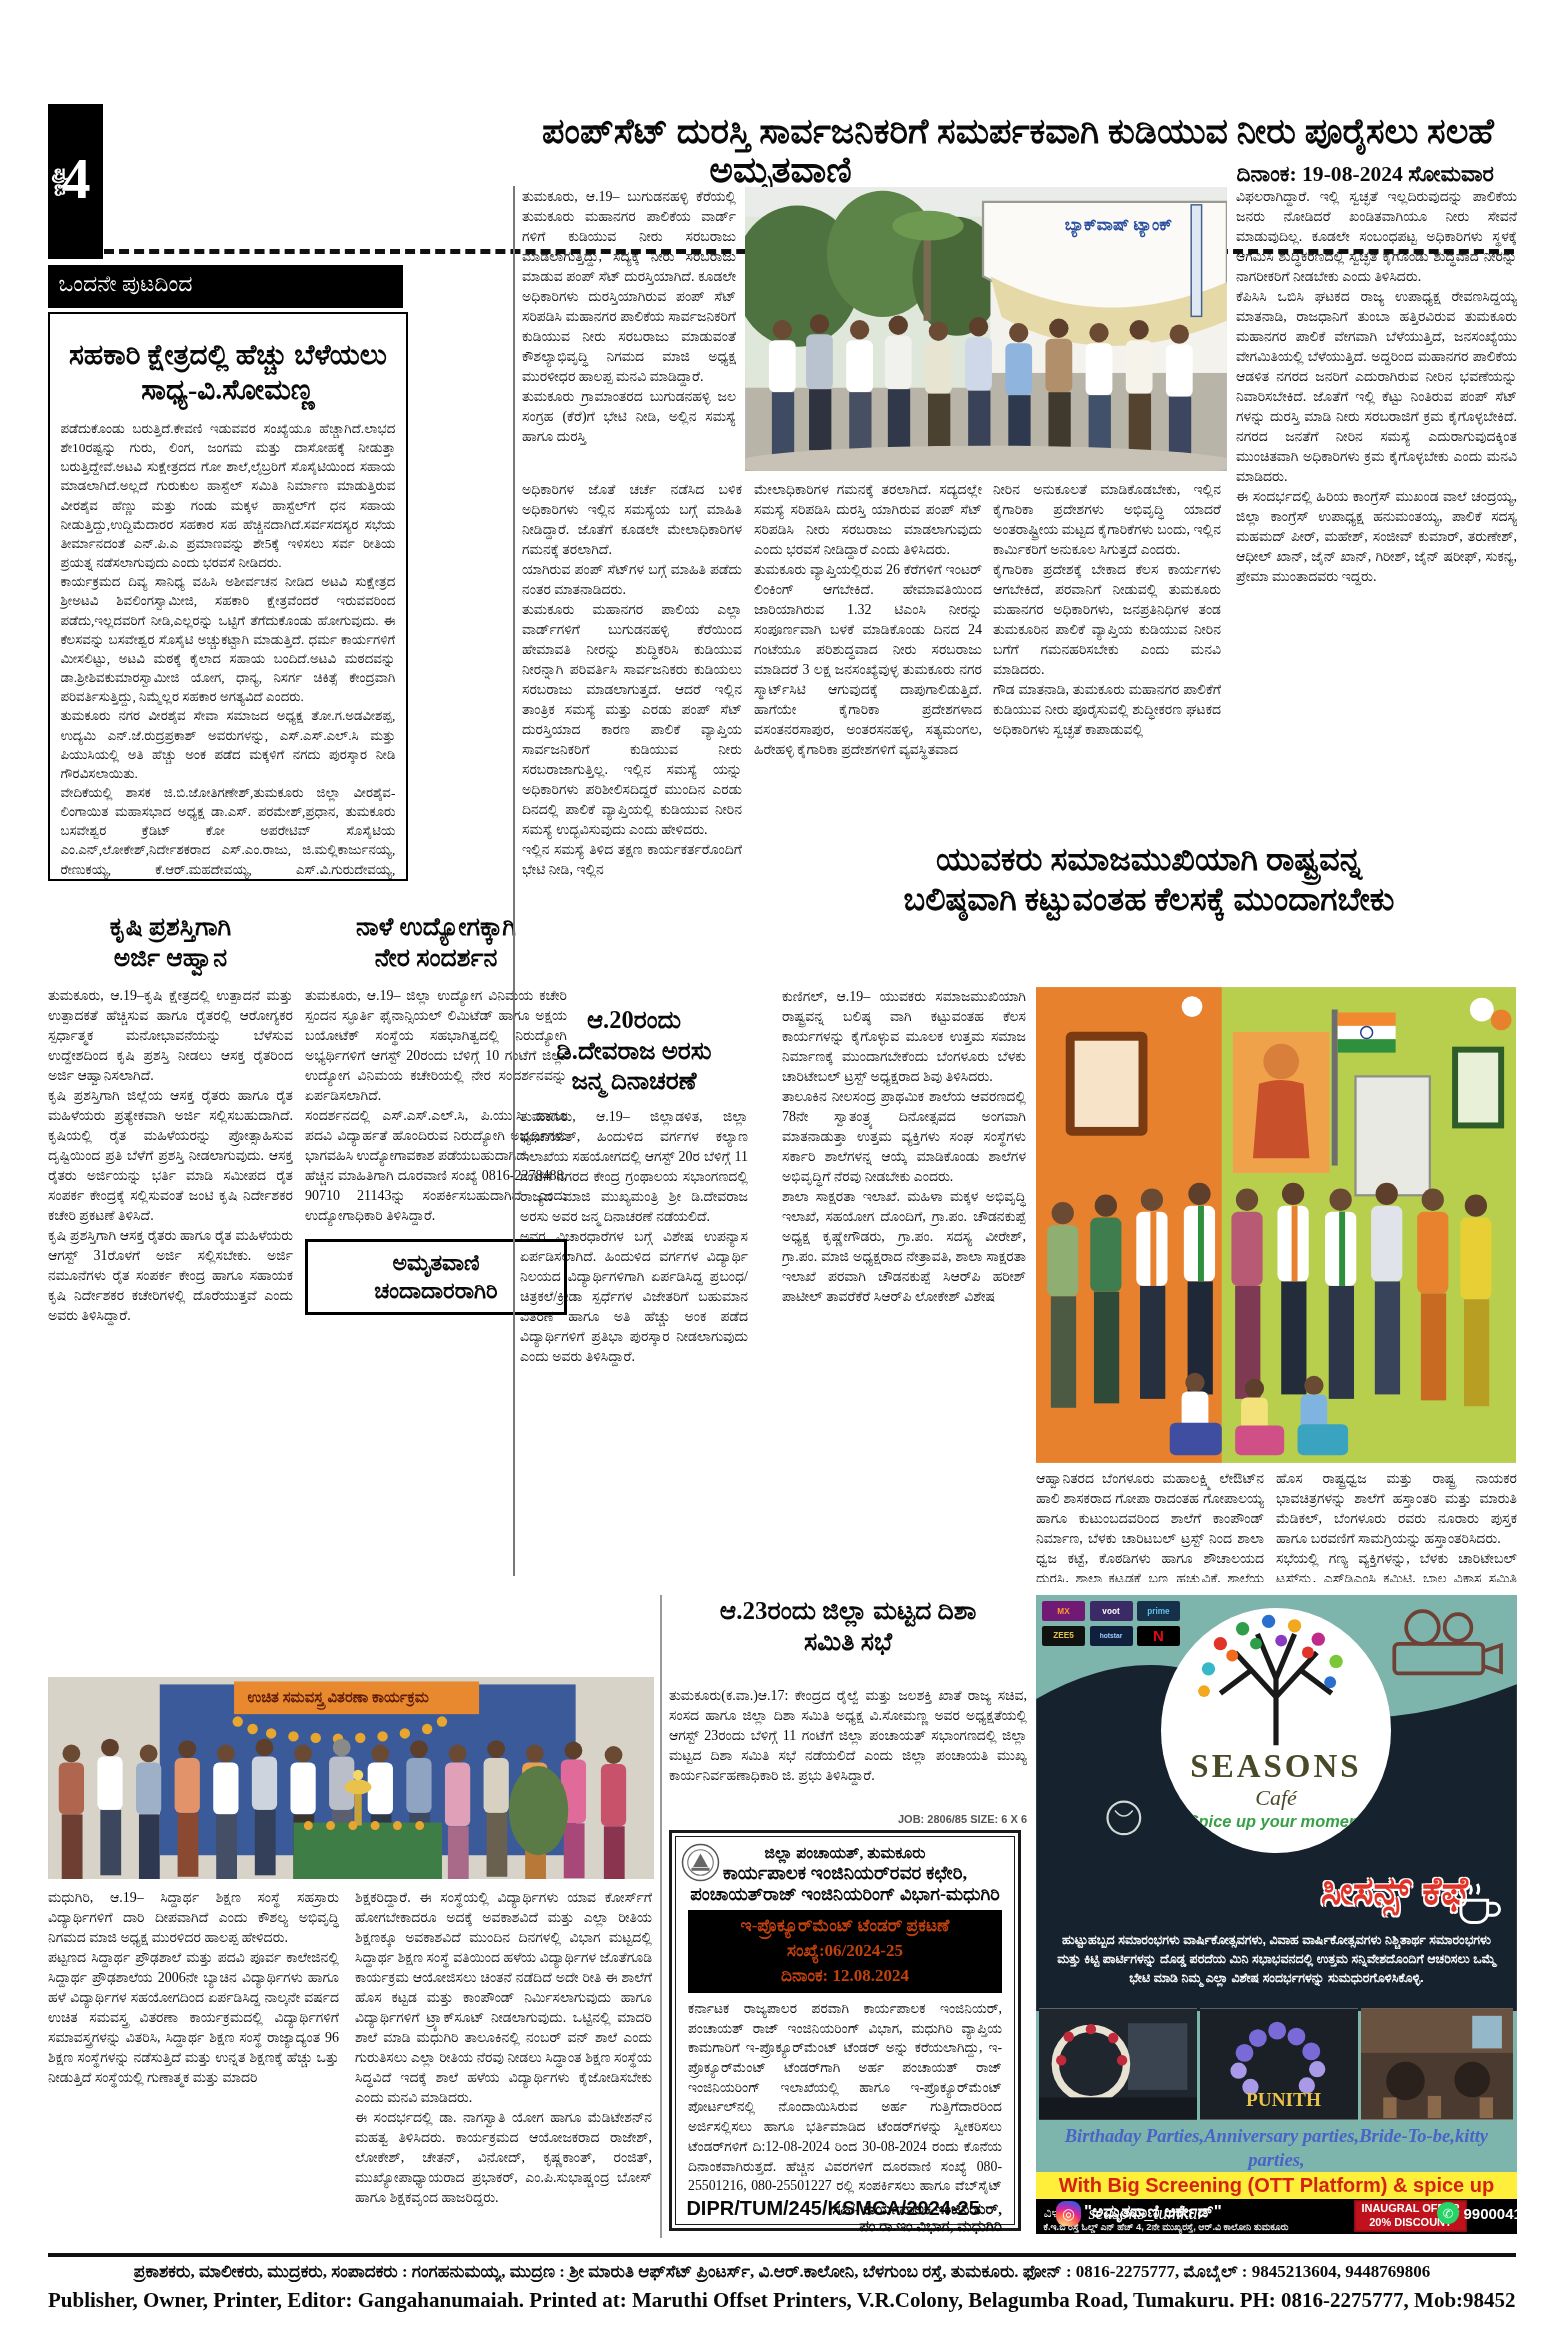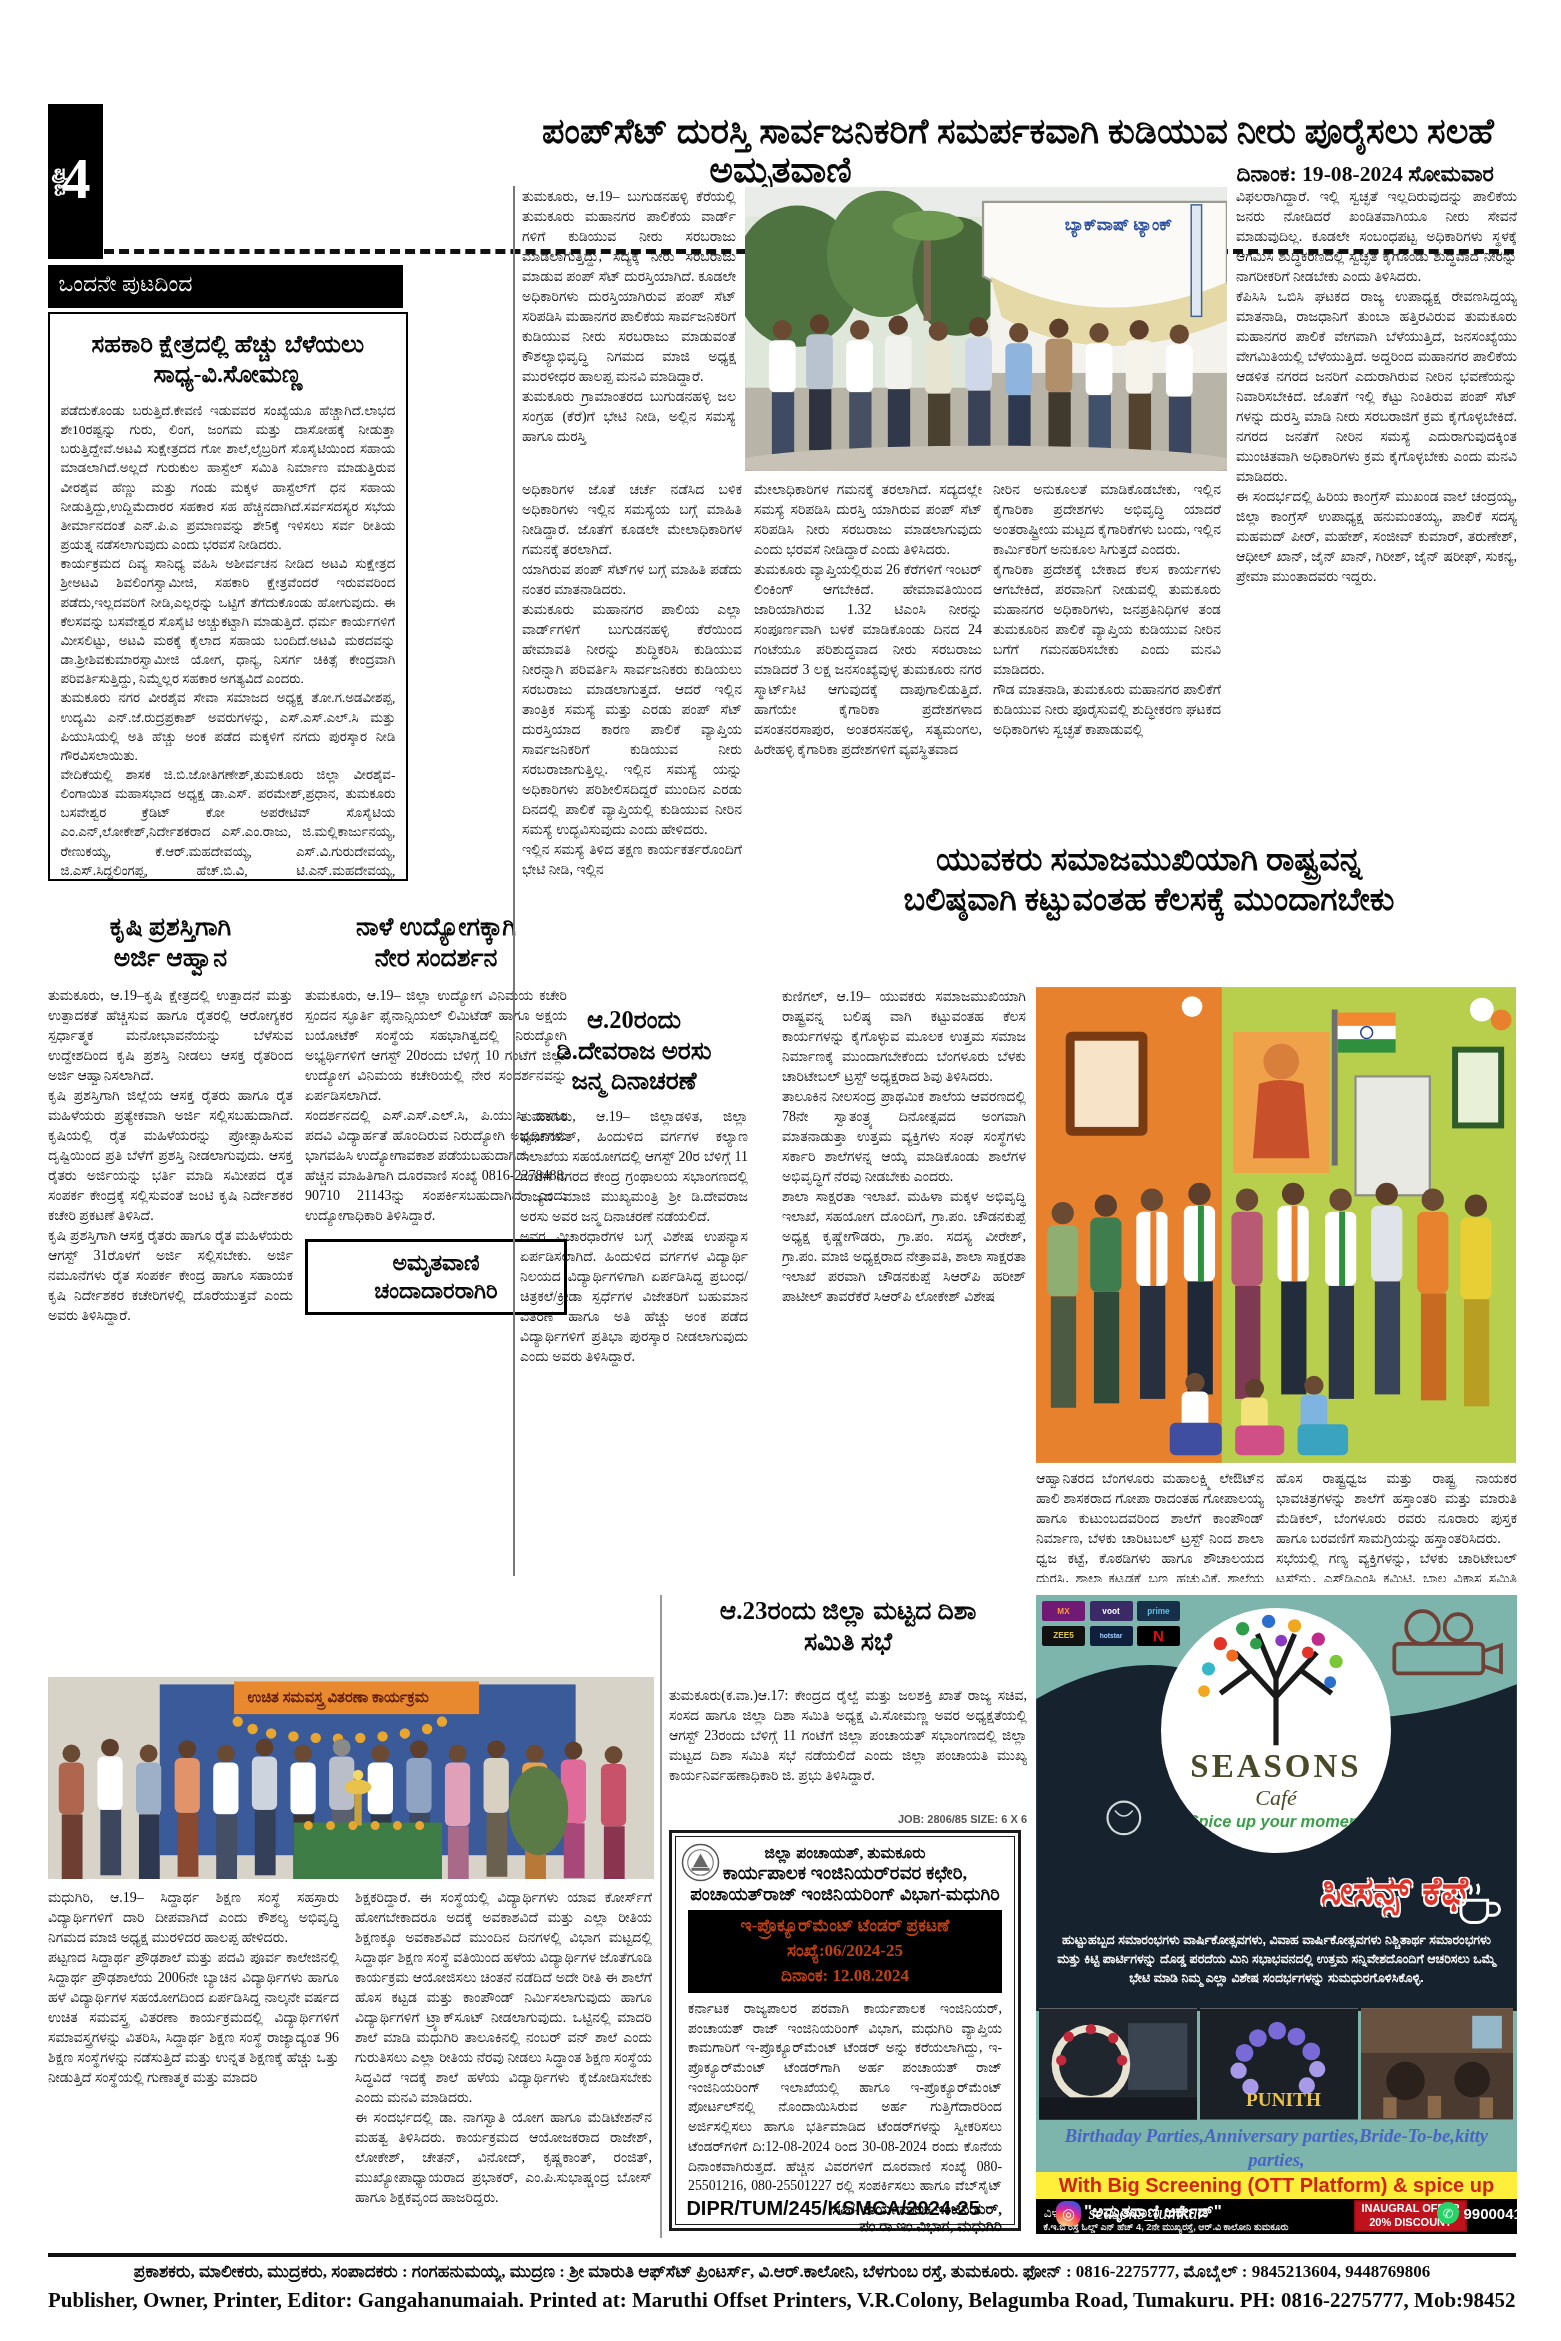--- a/index.html
+++ b/index.html
@@ -46,21 +46,21 @@
   </div>
   <div class="abs" style="left:632px;top:149px;width:297px;text-align:center;font-size:36px;font-weight:bold;">ಅಮೃತವಾಣಿ</div>
   <div class="abs" style="left:1145px;top:162px;width:349px;text-align:right;font-size:21.6px;font-weight:bold;">ದಿನಾಂಕ: 19-08-2024 ಸೋಮವಾರ</div>
   <div class="abs" style="left:104px;top:249px;width:1410px;border-top:5.2px dashed #111;"></div>
 
   <div class="abs" style="left:48px;top:265px;width:355px;height:43px;background:#000;color:#fff;">
     <span style="font-size:22px;font-weight:normal;padding:6px 0 0 10.4px;display:inline-block;">ಒಂದನೇ ಪುಟದಿಂದ</span>
   </div>
 
   <div class="abs boxed" style="left:48px;top:312px;width:335px;height:547px;padding:9px 10.4px;overflow:hidden;">
-    <div class="head" style="font-size:24px;margin:6px 0 12px 0;">ಸಹಕಾರಿ ಕ್ಷೇತ್ರದಲ್ಲಿ ಹೆಚ್ಚು ಬೆಳೆಯಲು
+    <div class="head" style="font-size:28px;margin:14px 0 12px 0;">ಸಹಕಾರಿ ಕ್ಷೇತ್ರದಲ್ಲಿ ಹೆಚ್ಚು ಬೆಳೆಯಲು
 ಸಾಧ್ಯ-ವಿ.ಸೋಮಣ್ಣ</div>
     <div class="body-text" style="font-size:13.4px;">ಪಡೆದುಕೊಂಡು ಬರುತ್ತಿದೆ.ಕೇವಣಿ ಇಡುವವರ ಸಂಖ್ಯೆಯೂ ಹೆಚ್ಚಾಗಿದೆ.ಲಾಭದ ಶೇ10ರಷ್ಟನ್ನು ಗುರು, ಲಿಂಗ, ಜಂಗಮ ಮತ್ತು ದಾಸೋಹಕ್ಕೆ ನೀಡುತ್ತಾ ಬರುತ್ತಿದ್ದೇವೆ.ಅಟವಿ ಸುಕ್ಷೇತ್ರದದ ಗೋ ಶಾಲೆ,ಲೈಬ್ರರಿಗೆ ಸೊಸೈಟಿಯಿಂದ ಸಹಾಯ ಮಾಡಲಾಗಿದೆ.ಅಲ್ಲದೆ ಗುರುಕುಲ ಹಾಸ್ಟೆಲ್ ಸಮಿತಿ ನಿರ್ಮಾಣ ಮಾಡುತ್ತಿರುವ ವೀರಶೈವ ಹೆಣ್ಣು ಮತ್ತು ಗಂಡು ಮಕ್ಕಳ ಹಾಸ್ಟೆಲ್‌ಗೆ ಧನ ಸಹಾಯ ನೀಡುತ್ತಿದ್ದು,ಉದ್ದಿಮೆದಾರರ ಸಹಕಾರ ಸಹ ಹೆಚ್ಚಿನದಾಗಿದೆ.ಸರ್ವಸದಸ್ಯರ ಸಭೆಯ ತೀರ್ಮಾನದಂತೆ ಎನ್.ಪಿ.ಎ ಪ್ರಮಾಣವನ್ನು ಶೇ5ಕ್ಕೆ ಇಳಿಸಲು ಸರ್ವ ರೀತಿಯ ಪ್ರಯತ್ನ ನಡೆಸಲಾಗುವುದು ಎಂದು ಭರವಸೆ ನೀಡಿದರು.
 ಕಾರ್ಯಕ್ರಮದ ದಿವ್ಯ ಸಾನಿಧ್ಯ ವಹಿಸಿ ಅಶೀರ್ವಚನ ನೀಡಿದ ಅಟವಿ ಸುಕ್ಷೇತ್ರದ ಶ್ರೀಅಟವಿ ಶಿವಲಿಂಗಸ್ವಾಮೀಜಿ, ಸಹಕಾರಿ ಕ್ಷೇತ್ರವೆಂದರೆ ಇರುವವರಿಂದ ಪಡೆದು,ಇಲ್ಲದವರಿಗೆ ನೀಡಿ,ಎಲ್ಲರನ್ನು ಒಟ್ಟಿಗೆ ತೆಗೆದುಕೊಂಡು ಹೋಗುವುದು. ಈ ಕೆಲಸವನ್ನು ಬಸವೇಶ್ವರ ಸೊಸೈಟಿ ಅಚ್ಚುಕಟ್ಟಾಗಿ ಮಾಡುತ್ತಿದೆ. ಧರ್ಮ ಕಾರ್ಯಗಳಿಗೆ ಮೀಸಲಿಟ್ಟು, ಅಟವಿ ಮಠಕ್ಕೆ ಕೈಲಾದ ಸಹಾಯ ಬಂದಿದೆ.ಅಟವಿ ಮಠದವನ್ನು ಡಾ.ಶ್ರೀಶಿವಕುಮಾರಸ್ವಾಮೀಜಿ ಯೋಗ, ಧಾನ್ಯ, ನಿಸರ್ಗ ಚಿಕಿತ್ಸೆ ಕೇಂದ್ರವಾಗಿ ಪರಿವರ್ತಿಸುತ್ತಿದ್ದು, ನಿಮ್ಮೆಲ್ಲರ ಸಹಕಾರ ಅಗತ್ಯವಿದೆ ಎಂದರು.
 ತುಮಕೂರು ನಗರ ವೀರಶೈವ ಸೇವಾ ಸಮಾಜದ ಅಧ್ಯಕ್ಷ ತೋ.ಗ.ಅಡವೀಶಪ್ಪ, ಉದ್ಯಮಿ ಎನ್.ಜೆ.ರುದ್ರಪ್ರಕಾಶ್ ಅವರುಗಳನ್ನು, ಎಸ್.ಎಸ್.ಎಲ್.ಸಿ ಮತ್ತು ಪಿಯುಸಿಯಲ್ಲಿ ಅತಿ ಹೆಚ್ಚು ಅಂಕ ಪಡೆದ ಮಕ್ಕಳಿಗೆ ನಗದು ಪುರಸ್ಕಾರ ನೀಡಿ ಗೌರವಿಸಲಾಯಿತು.
 ವೇದಿಕೆಯಲ್ಲಿ ಶಾಸಕ ಜಿ.ಬಿ.ಜೋತಿಗಣೇಶ್,ತುಮಕೂರು ಜಿಲ್ಲಾ ವೀರಶೈವ-ಲಿಂಗಾಯಿತ ಮಹಾಸಭಾದ ಅಧ್ಯಕ್ಷ ಡಾ.ಎಸ್. ಪರಮೇಶ್,ಪ್ರಧಾನ, ತುಮಕೂರು ಬಸವೇಶ್ವರ ಕ್ರೆಡಿಟ್ ಕೋ ಅಪರೇಟಿವ್ ಸೊಸೈಟಿಯ ಎಂ.ಎನ್,ಲೋಕೇಶ್,ನಿರ್ದೇಶಕರಾದ ಎಸ್.ಎಂ.ರಾಜು, ಜಿ.ಮಲ್ಲಿಕಾರ್ಜುನಯ್ಯ, ರೇಣುಕಯ್ಯ, ಕೆ.ಆರ್.ಮಹದೇವಯ್ಯ, ಎಸ್.ವಿ.ಗುರುದೇವಯ್ಯ, ಜಿ.ಎಸ್.ಸಿದ್ದಲಿಂಗಪ್ಪ, ಹೆಚ್.ಬಿ.ವಿ, ಟಿ.ಎನ್.ಮಹದೇವಯ್ಯ, ಹೆಚ್.ಜಿ.ವೀರಶೆಟ್ಟಪ್ಪ, ಟಿ.ಜೆ.ಆರುಣಕುಮಾರ್, ಪವನಕುಮಾರ್, ಎಸ.ವೀಣಾನಾಗೇಶ್, ಶ್ರೀಮತಿ ಎ.ವಿ.ಸುಮ, ಸಿಇಒ ಕೆ.ಬಿ.ಮಹೇಶ್ ಮತ್ತಿತರರು ಉಪಸ್ಥಿತರಿದ್ದರು.</div>
   </div>
 
   <div class="abs" style="left:48px;top:911px;width:245px;height:665px;overflow:hidden;">
     <div class="head" style="font-size:25px;margin-bottom:12px;">ಕೃಷಿ ಪ್ರಶಸ್ತಿಗಾಗಿ
 ಅರ್ಜಿ ಆಹ್ವಾನ</div>

